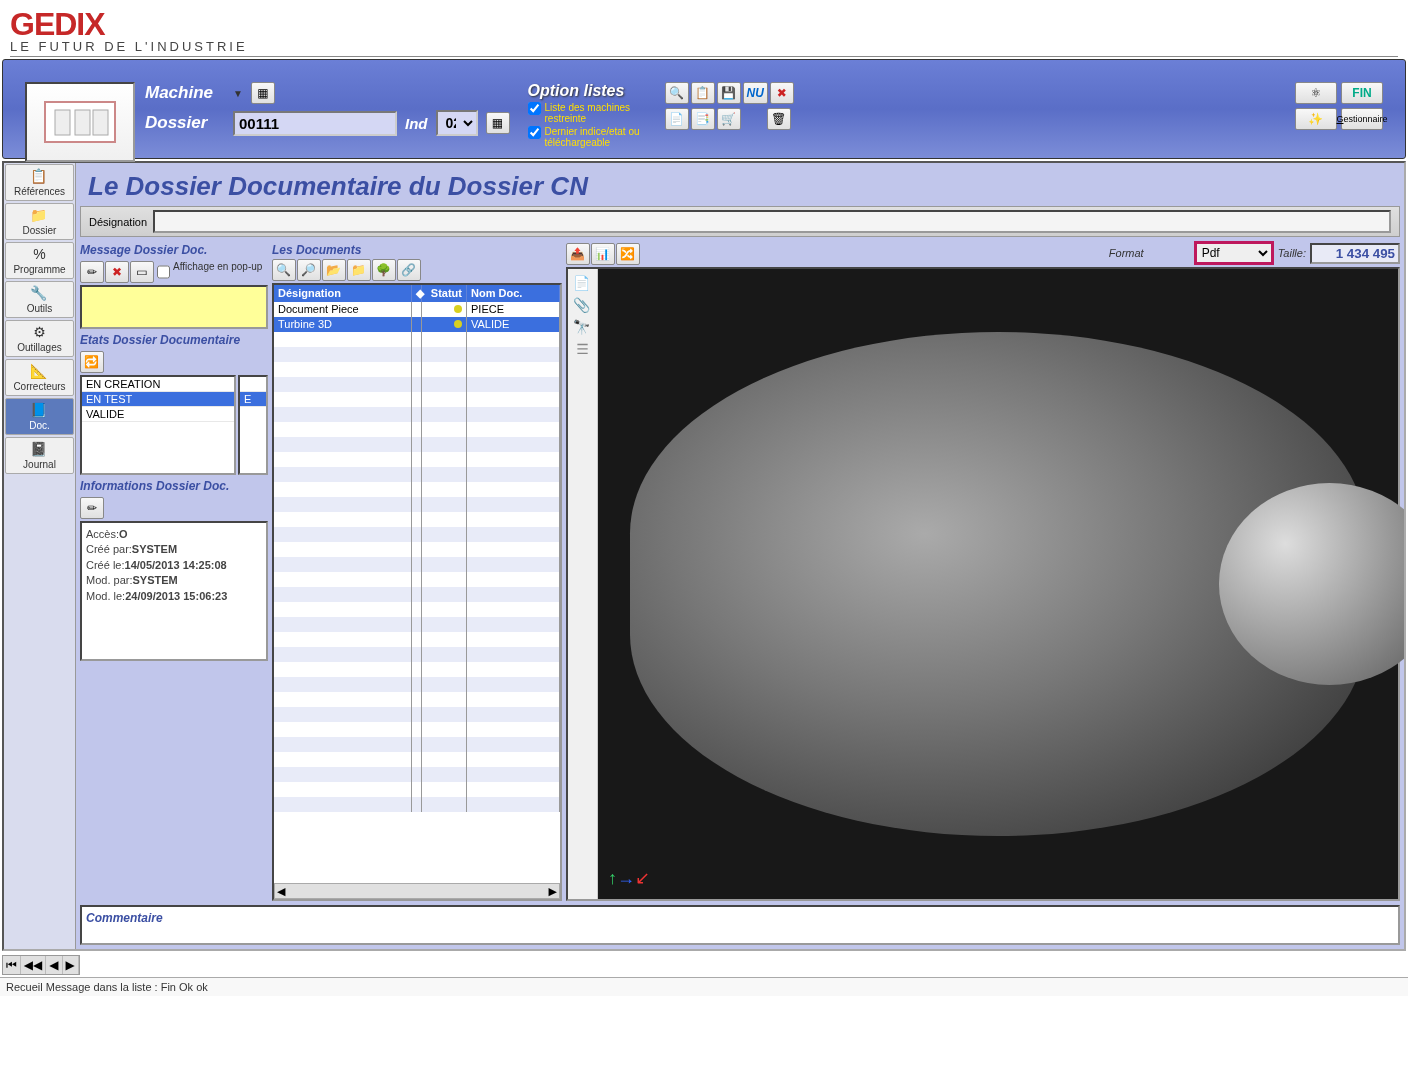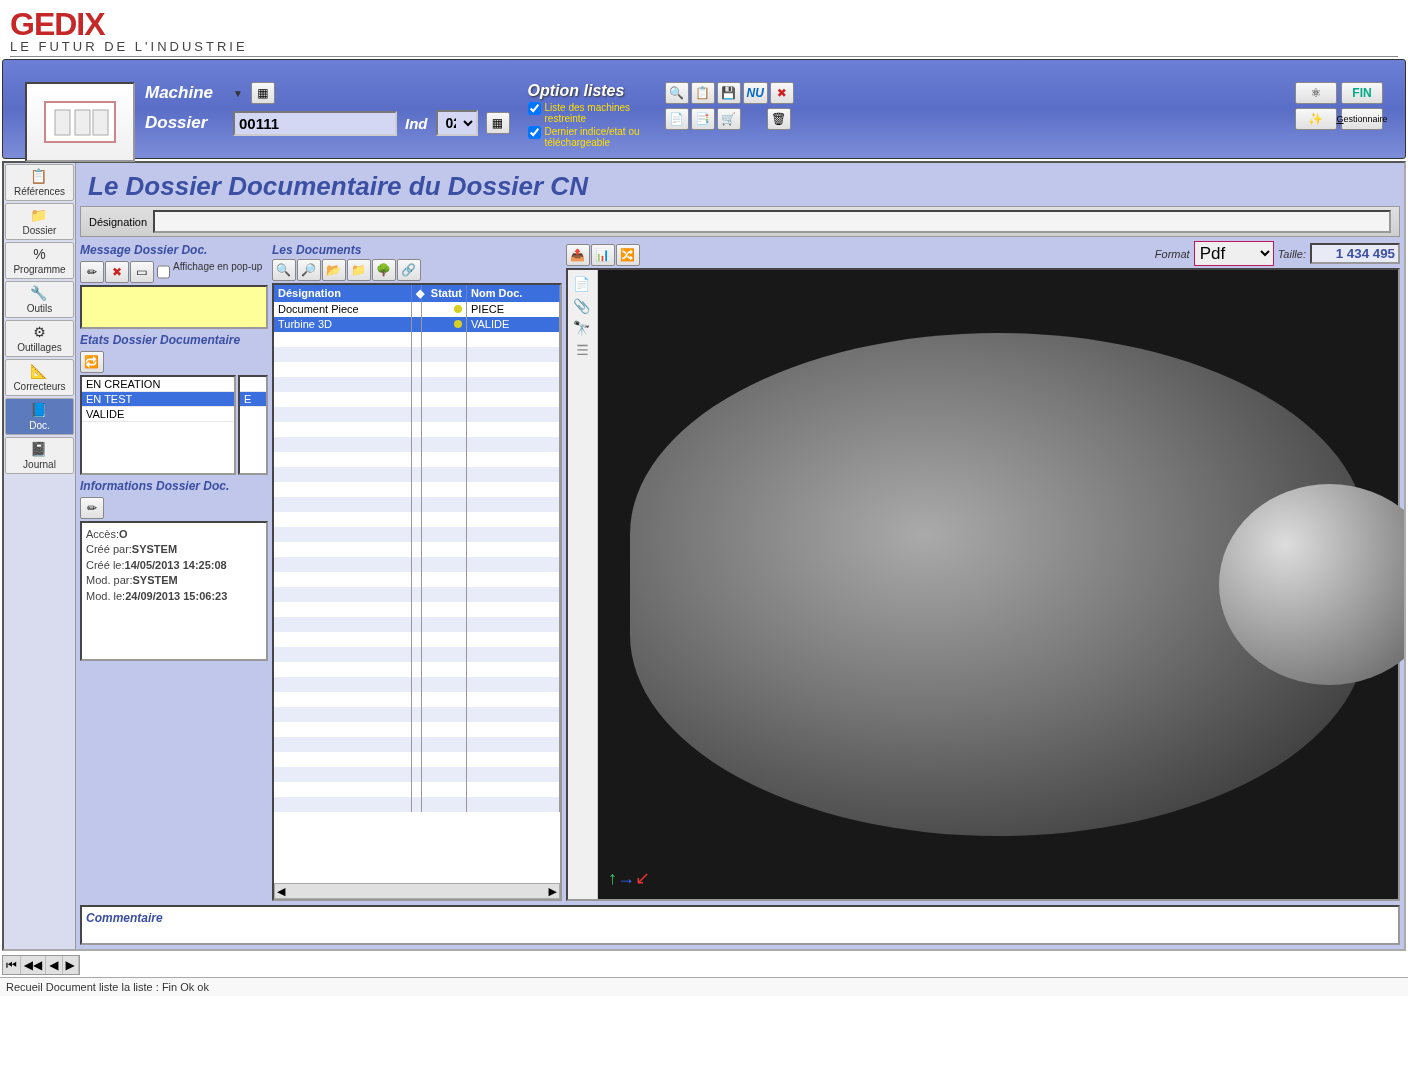--- a/index.html
+++ b/index.html
@@ -52,21 +52,21 @@
 .doc-row { display: flex; height: 15px; font-size: 11px; }
 .doc-row > div { padding: 1px 4px; border-right: 1px solid #999; white-space: nowrap; overflow: hidden; }
 .doc-row.alt { background: #e8ebf8; }
 .doc-row.sel { background: #3b6fde; color: #fff; }
 .stat-dot { width: 8px; height: 8px; border-radius: 50%; background: #d8d020; display: inline-block; }
 .hscroll { background: #e0e0e0; border: 1px solid #aaa; height: 16px; display: flex; align-items: center; justify-content: space-between; padding: 0 2px; }
 
 .right-col { flex: 1; display: flex; flex-direction: column; }
 .format-row { display: flex; align-items: center; gap: 4px; margin-bottom: 2px; font-size: 11px; }
 .format-row .lbl { font-style: italic; color: #333; }
-.format-row select { border: 1px solid #be185d; font-size: 17px; padding: 1px; }
+.format-row select { border: 3px solid #be185d; font-size: 12px; padding: 1px; margin-left: 46px; }
 .viewer-area { flex: 1; display: flex; border: 2px inset #999; background: #fff; }
 .viewer-sidebar { width: 30px; background: #f0f0f0; border-right: 1px solid #ccc; display: flex; flex-direction: column; gap: 6px; padding: 6px 4px; }
 .viewer-sidebar span { font-size: 14px; color: #888; cursor: pointer; text-align: center; }
 .viewer-canvas { flex: 1; background: #181818; display: flex; align-items: center; justify-content: center; position: relative; }
 
 .commentaire-box { background: #fff; border: 2px inset #999; padding: 4px; margin-top: 4px; height: 40px; }
 .commentaire-box .label { font-style: italic; font-weight: bold; color: #3b4fa3; font-size: 12px; }
 
 .play-controls { display: inline-flex; border: 1px solid #999; background: #e0e0e0; margin: 2px; }
 .play-controls span { padding: 2px 3px; border-right: 1px solid #bbb; cursor: pointer; font-size: 12px; }
@@ -481,13 +481,13 @@
 </div>
 
 <div style="display:flex; align-items:center;">
   <div class="play-controls">
     <span>⏮</span>
     <span>◀◀</span>
     <span>◀</span>
     <span>▶</span>
   </div>
 </div>
-<div class="status-bar">Recueil Document liste la liste : Fin Ok ok</div>
+<div class="status-bar">Recueil Message dans la liste : Fin Ok ok</div>
 
 </body></html>

